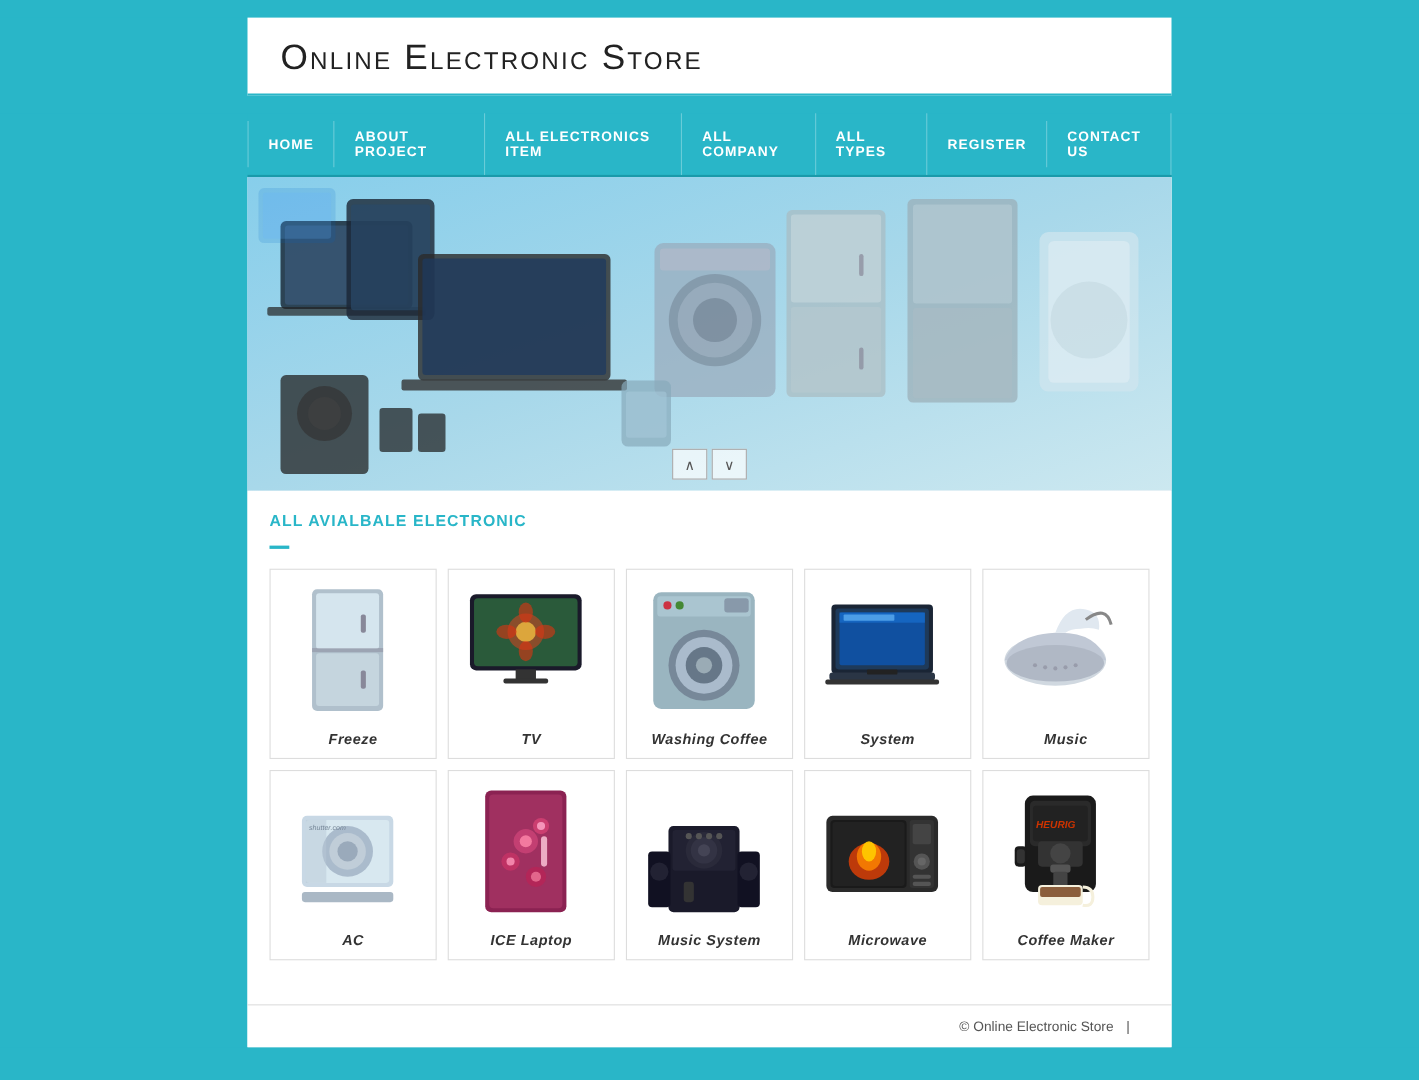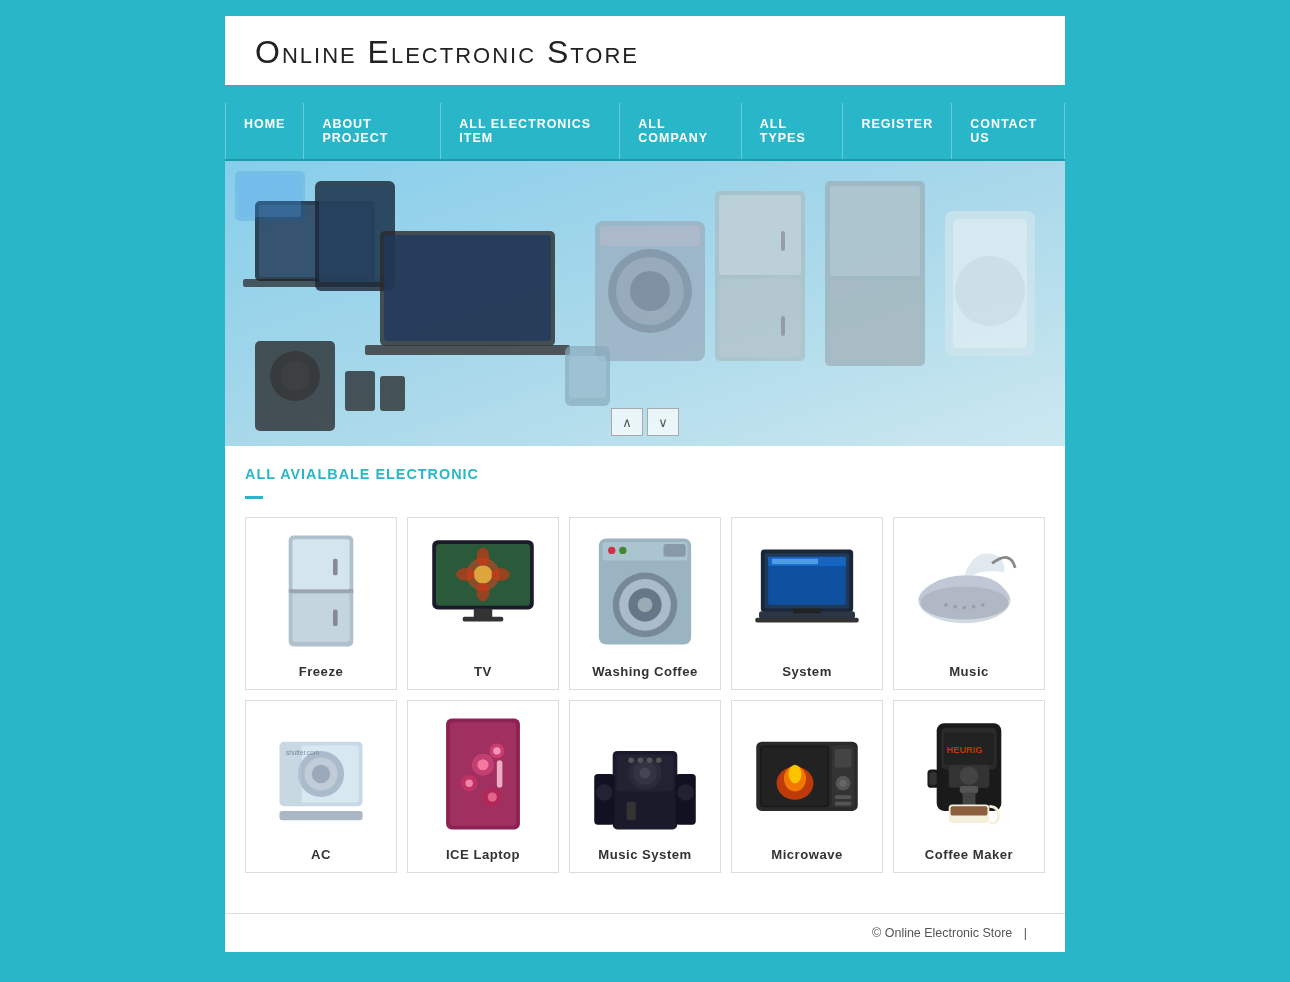--- a/index.html
+++ b/index.html
@@ -117,27 +117,28 @@
       margin-bottom: 10px;
     }
     .product-card {
       border: 1px solid #ddd;
       background: #fff;
       display: flex;
       flex-direction: column;
       align-items: center;
       padding: 8px 6px 10px 6px;
       cursor: pointer;
+      font-style: italic;
     }
     .product-img-area {
       width: 130px;
       height: 130px;
       display: flex;
       align-items: center;
-      justify-content: center;
+      justify-content: flex-start;
       margin-bottom: 8px;
       overflow: hidden;
     }
     .product-name {
       font-size: 0.82rem;
       font-weight: bold;
       color: #333;
       text-align: center;
       letter-spacing: 0.5px;
     }
@@ -175,21 +176,21 @@
 <div class="outer">
 
   <div class="content-wrapper">
     <div class="header">
       <div class="header-title">Online Electronic Store</div>
     </div>
   </div>
 
   <div style="background:#29b6c8; width:1290px;">
     <div style="width:840px; margin:0 auto;">
-      <nav class="navbar" style="padding:0;">
+      <nav class="navbar" style="padding:0;align-items:center;">
         <a class="nav-item">HOME</a>
         <a class="nav-item">ABOUT PROJECT</a>
         <a class="nav-item">ALL ELECTRONICS ITEM</a>
         <a class="nav-item">ALL COMPANY</a>
         <a class="nav-item">ALL TYPES</a>
         <a class="nav-item">REGISTER</a>
         <a class="nav-item">CONTACT US</a>
       </nav>
     </div>
 

